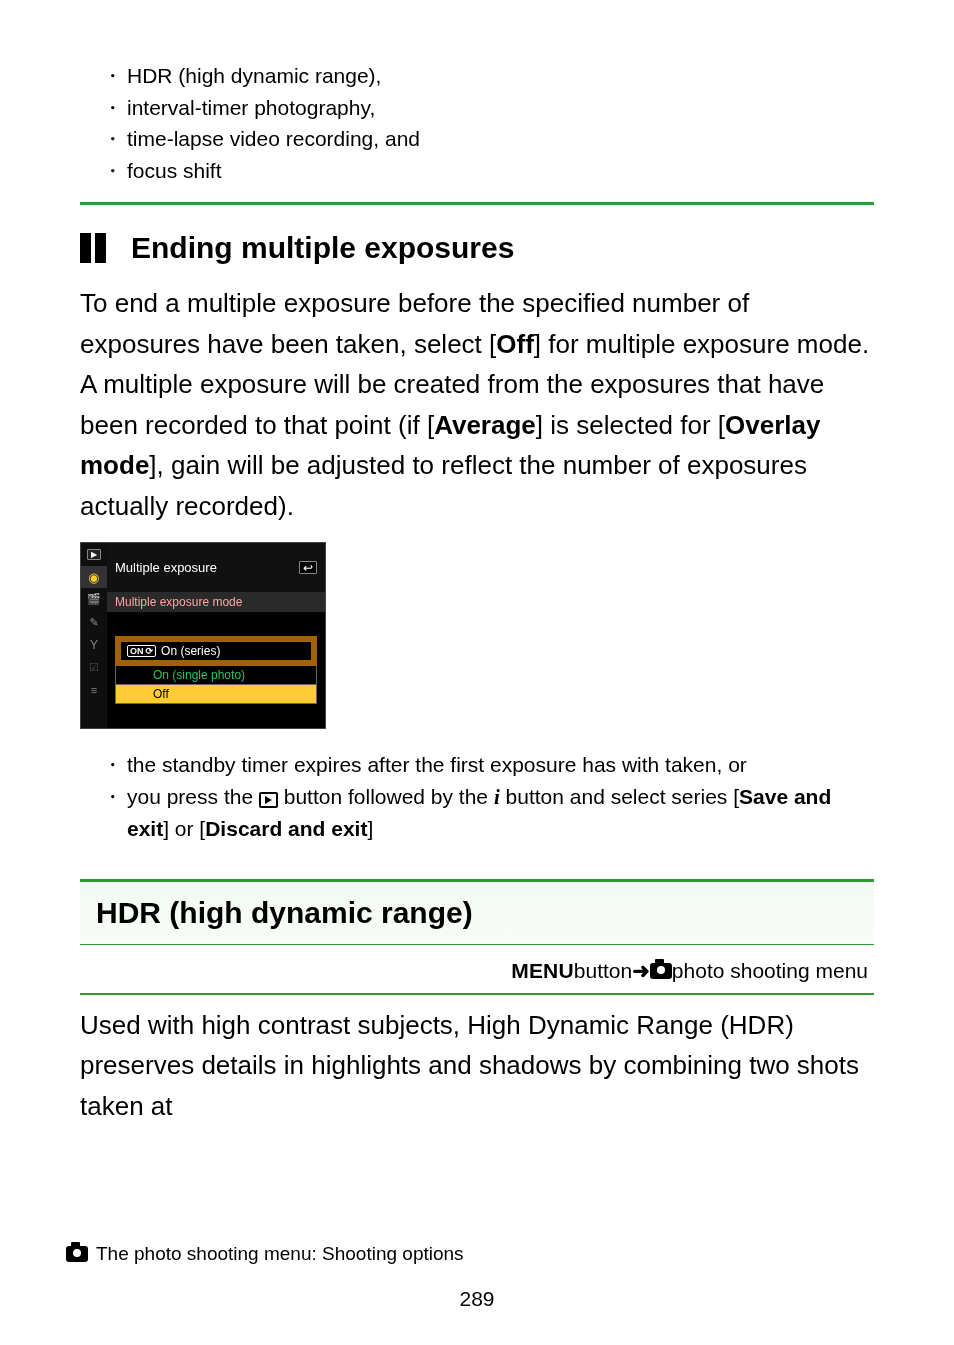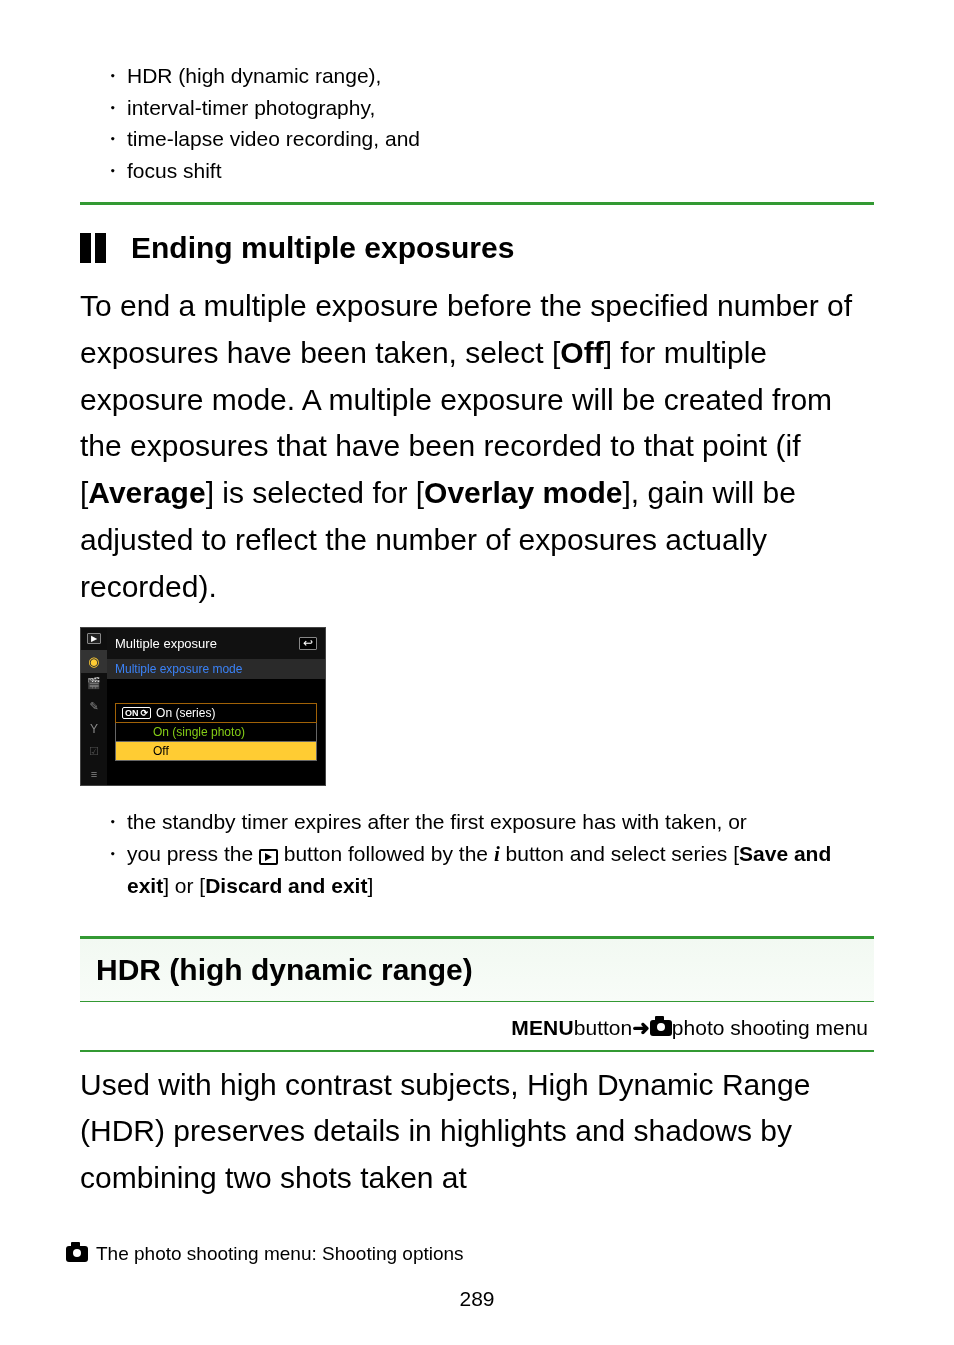--- a/index.html
+++ b/index.html
@@ -5,33 +5,33 @@
   * { box-sizing: border-box; }
   body { margin: 0; padding: 0; font-family: "Segoe UI", "Helvetica Neue", Arial, sans-serif; font-size: 21px; background: #fff; color: #000; width: 954px; }
   .page { padding: 60px 80px 30px 80px; position: relative; min-height: 1345px; }
   ul.bare { list-style: none; padding: 0; margin: 0 0 16px 0; }
   ul.bare li { display: flex; align-items: flex-start; line-height: 1.5; margin-left: 22px; }
   ul.bare li::before { content: "・"; margin-right: 4px; }
   .hr-green { border: 0; border-top: 3px solid #339933; margin: 6px 0 26px 0; }
   .section-heading { display: flex; align-items: center; gap: 25px; font-weight: 700; font-size: 30px; margin: 0 0 18px 0; text-align: center; }
   .bars { display: inline-flex; gap: 4px; }
   .bar { width: 11px; height: 30px; background: #000; display: inline-block; }
-  .bodytext { line-height: 1.56; font-size: 30px; margin: 0 0 16px 0; }
+  .bodytext { line-height: 1.56; font-size: 26px; margin: 0 0 16px 0; }
   .menu-shot { width: 246px; border: 1px solid #444; margin: 6px 0 20px 0; font-family: Arial, sans-serif; }
   .ms-row { display: flex; align-items: stretch; }
   .ms-icons { width: 26px; background: #0f0f0f; display: flex; flex-direction: column; }
   .ms-iconcell { flex: 0 0 auto; height: 22.5px; display: flex; align-items: center; justify-content: center; font-size: 12px; }
   .ms-body { flex: 1; background: #000; position: relative; }
-  .ms-header { background: #111; color: #fff; font-size: 13px; padding: 8px 8px; display: flex; align-items: center; justify-content: space-between; }
-  .ms-sub { color: #3b82f6; font-size: 12px; padding: 3px 8px; }
+  .ms-header { background: #111; color: #fff; font-size: 13px; padding: 17px 8px; display: flex; align-items: center; justify-content: space-between; }
+  .ms-sub { color: #fca5a5; font-size: 12px; padding: 3px 8px; }
   .ms-gap { height: 24px; }
   .ms-optbox { margin: 0 8px 6px 8px; }
   .ms-opt { font-size: 12px; padding: 2px 6px; display: flex; align-items: center; gap: 5px; }
-  .ms-opt.white { background: #000; color: #fff; border: 1px solid #a16207; }
-  .ms-opt.plain { color: #84cc16; border-left: 1px solid #666; border-right: 1px solid #666; }
+  .ms-opt.white { background: #000; color: #fff; border: 6px solid #a16207; }
+  .ms-opt.plain { color: #22c55e; border-left: 1px solid #666; border-right: 1px solid #666; }
   .ms-opt.sel { background: #ffcc33; color: #000; border: 1px solid #666; }
   .ms-on { border: 1px solid #fff; border-radius: 2px; font-size: 9px; padding: 0 2px; display: inline-flex; align-items: center; gap: 2px; font-weight: bold; }
   .ms-footer { height: 18px; background: #000; }
   .break-heading { border-top: 3px solid #339933; border-bottom: 1px solid #339933; background: linear-gradient(#f2f9f2, #f8fcf8); padding: 14px 16px; font-size: 30px; font-weight: 700; margin: 34px 0 0 0; }
   .menu-path { text-align: right; border-bottom: 2px solid #339933; padding: 14px 6px 10px 6px; font-size: 21px; display: flex; align-items: center; justify-content: flex-end; }
   .menu-path .menu-label { font-family: "Arial Narrow", Arial, sans-serif; font-weight: 600; font-stretch: condensed; letter-spacing: 0.2px; }
   .menu-path .arrow { font-weight: 900; }
   .cam-icon { width: 22px; height: 16px; position: relative; display: inline-block; }
   .cam-icon::before { content: ""; position: absolute; inset: 0; background: #000; border-radius: 3px; }
   .cam-icon::after { content: ""; position: absolute; top: -4px; left: 5px; width: 9px; height: 5px; background: #000; border-radius: 1px 1px 0 0; }

